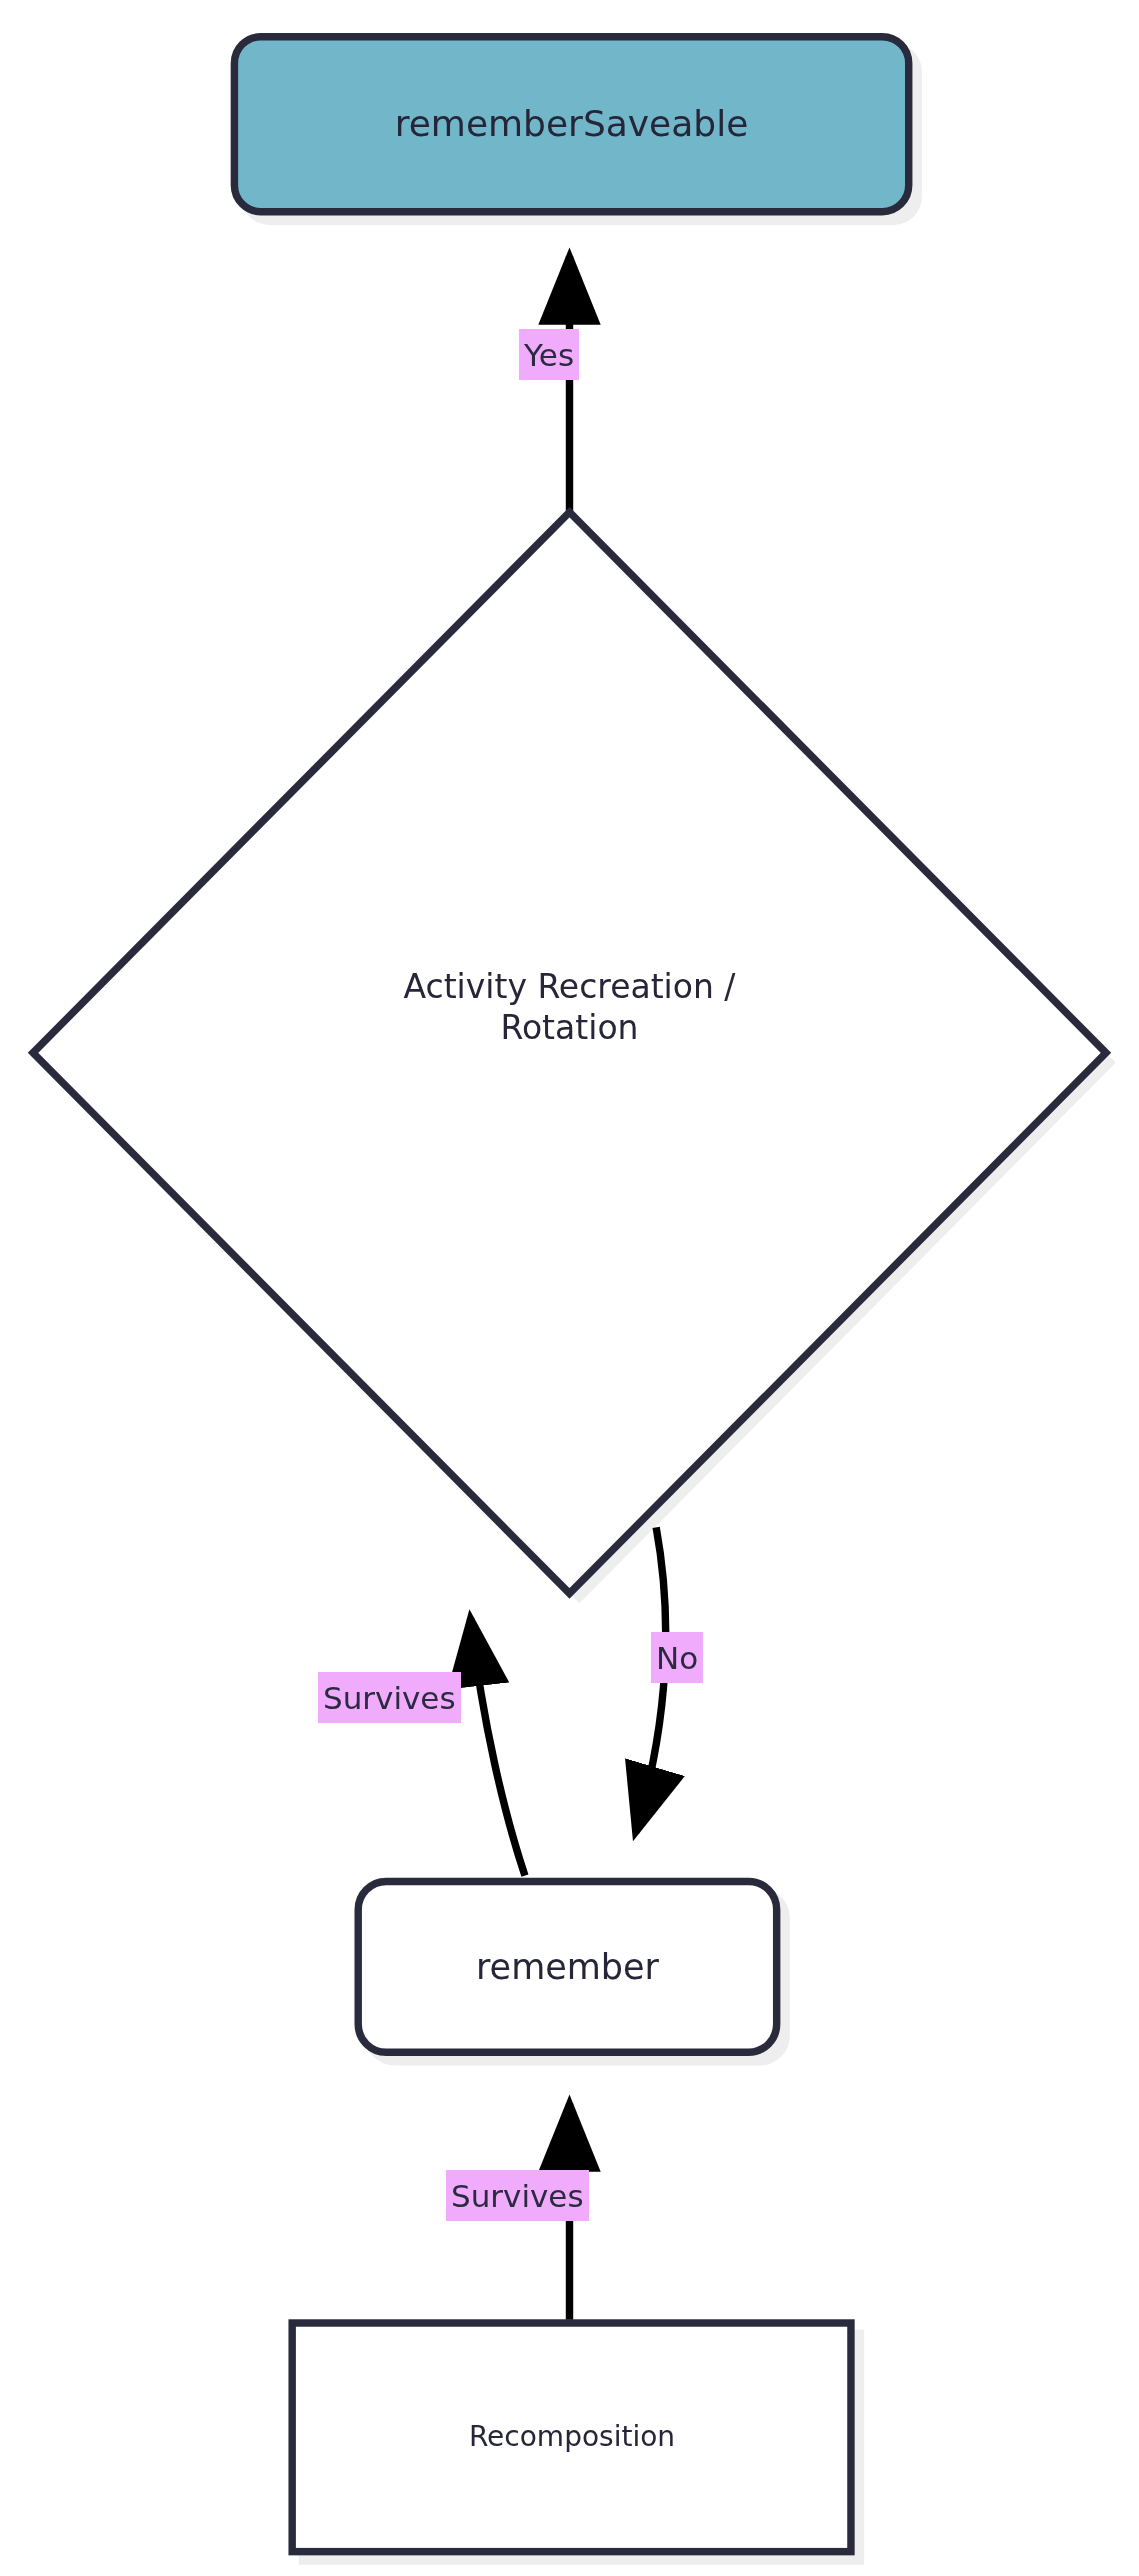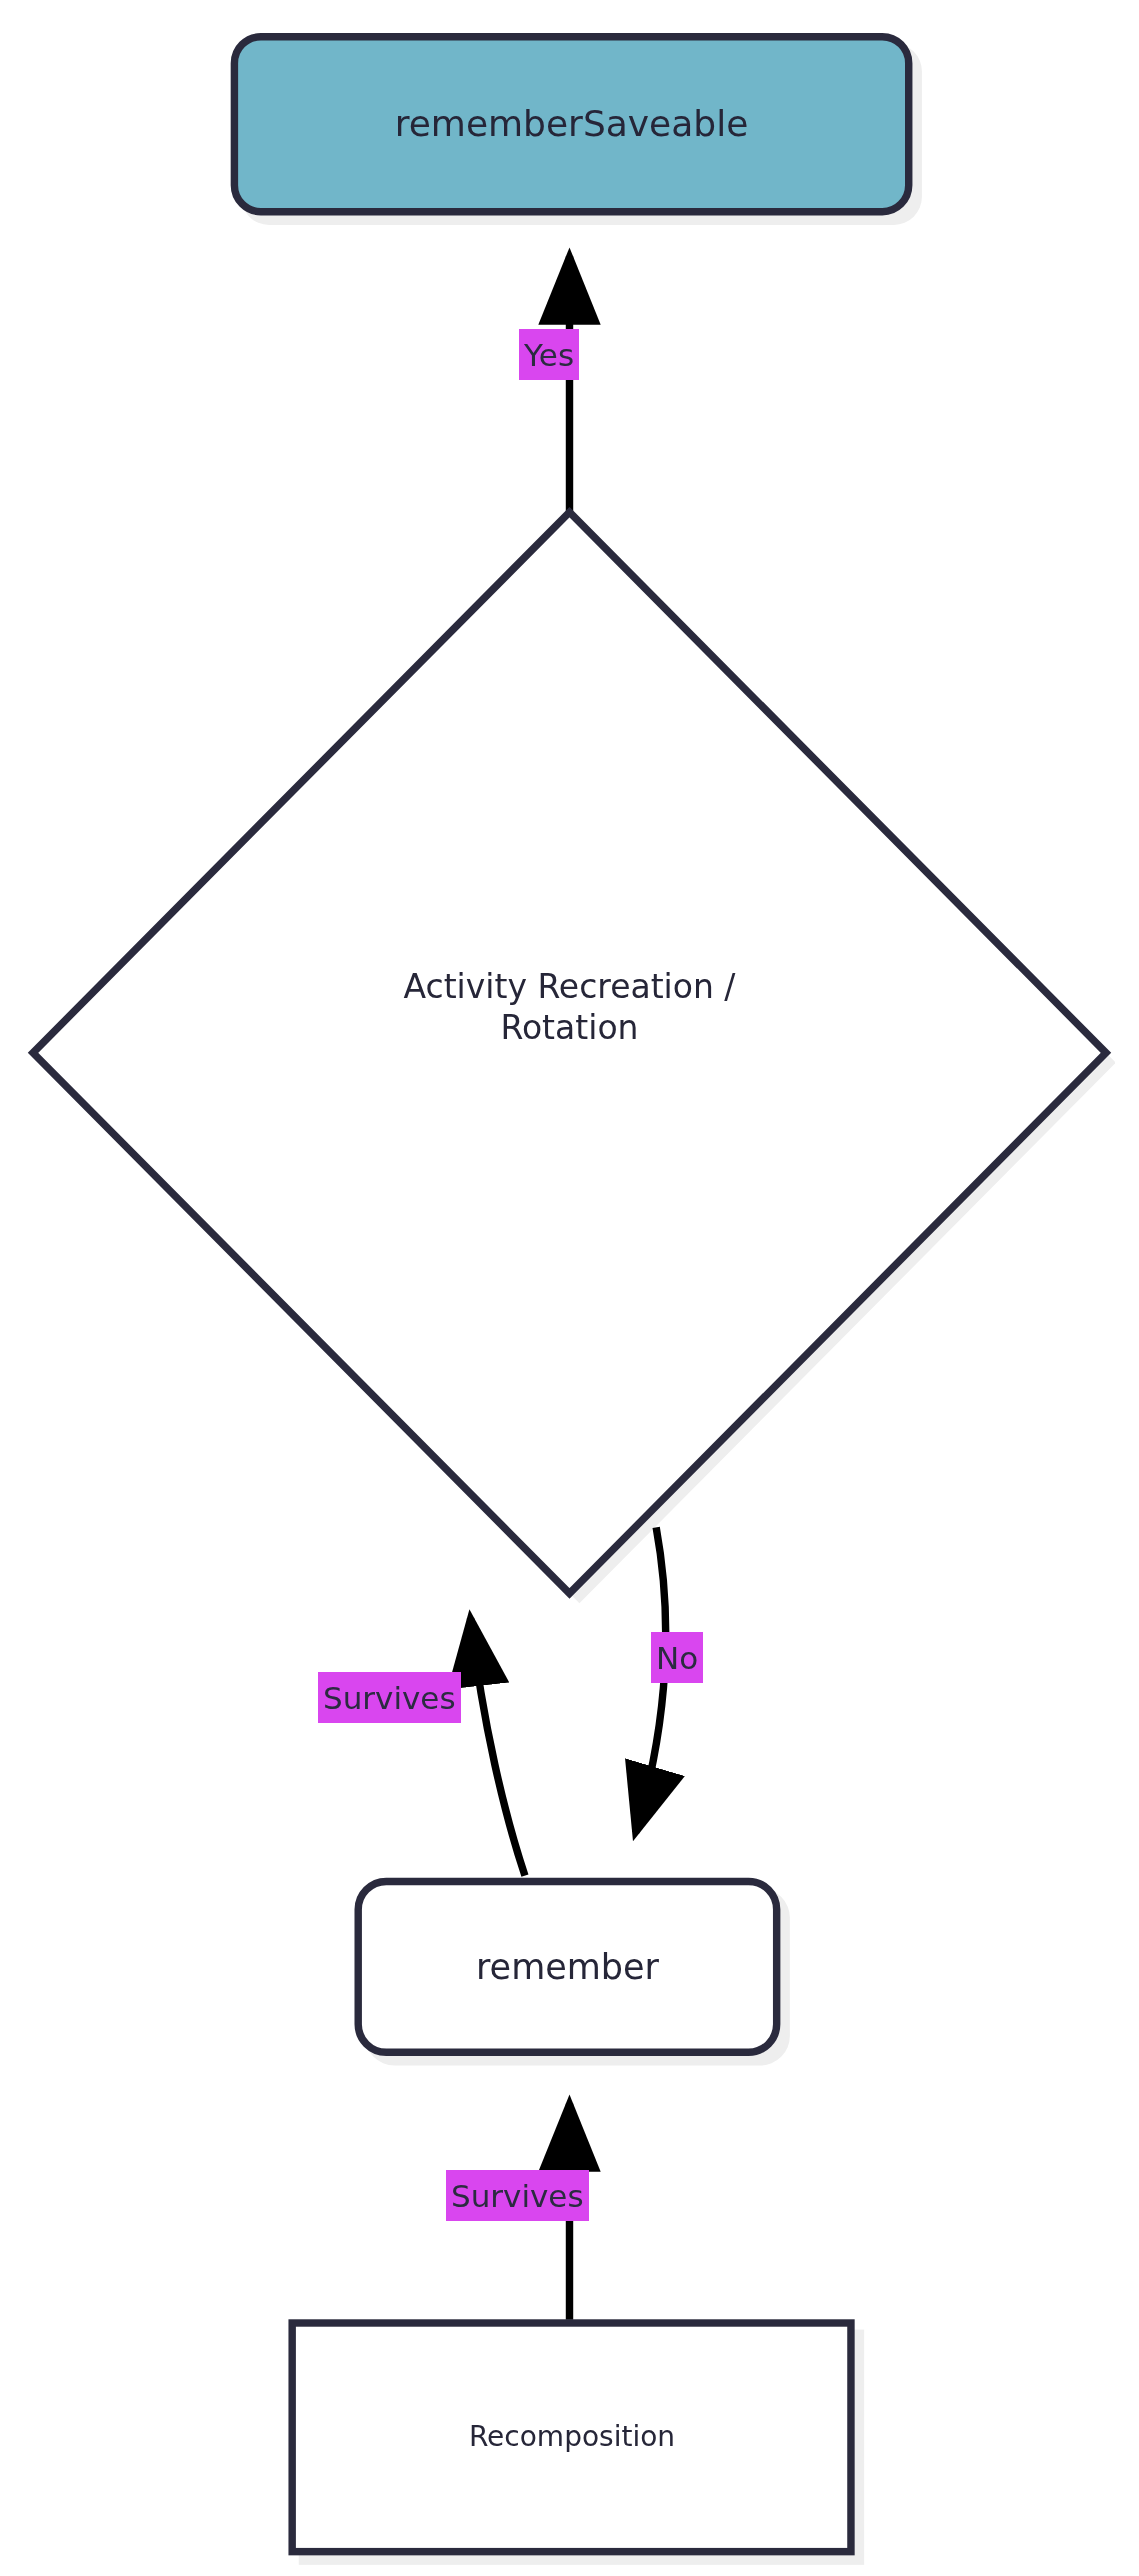--- a/index.html
+++ b/index.html
@@ -48,21 +48,21 @@
   }
   #label-recomposition {
     left: 289px; top: 2320px; width: 566px; height: 235px;
     font-size: 28px;
   }
   .edge-label {
     position: absolute;
     display: flex;
     align-items: center;
     justify-content: center;
-    background: #d946ef;
+    background: #f0abfc;
     color: #2b2b40;
     font-family: "DejaVu Sans", sans-serif;
     font-size: 31px;
     padding: 3.3px 5px;
     box-sizing: border-box;
     white-space: nowrap;
   }
   #edgelabel-yes  { left: 519px; top: 329px;  height: 51px; }
   #edgelabel-survives-top { left: 318px; top: 1672px; height: 51px; }
   #edgelabel-no   { left: 651px; top: 1632px; height: 51px; }

